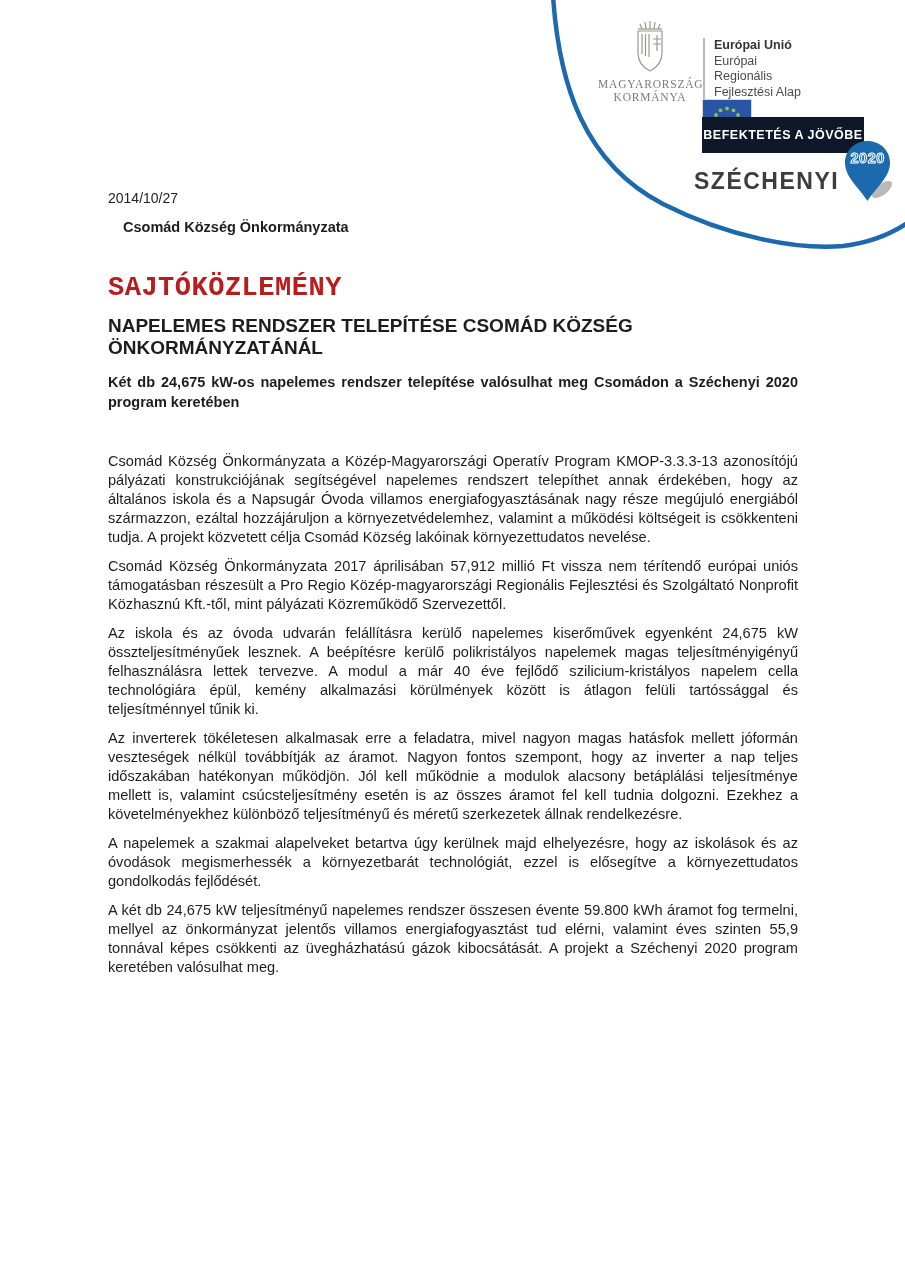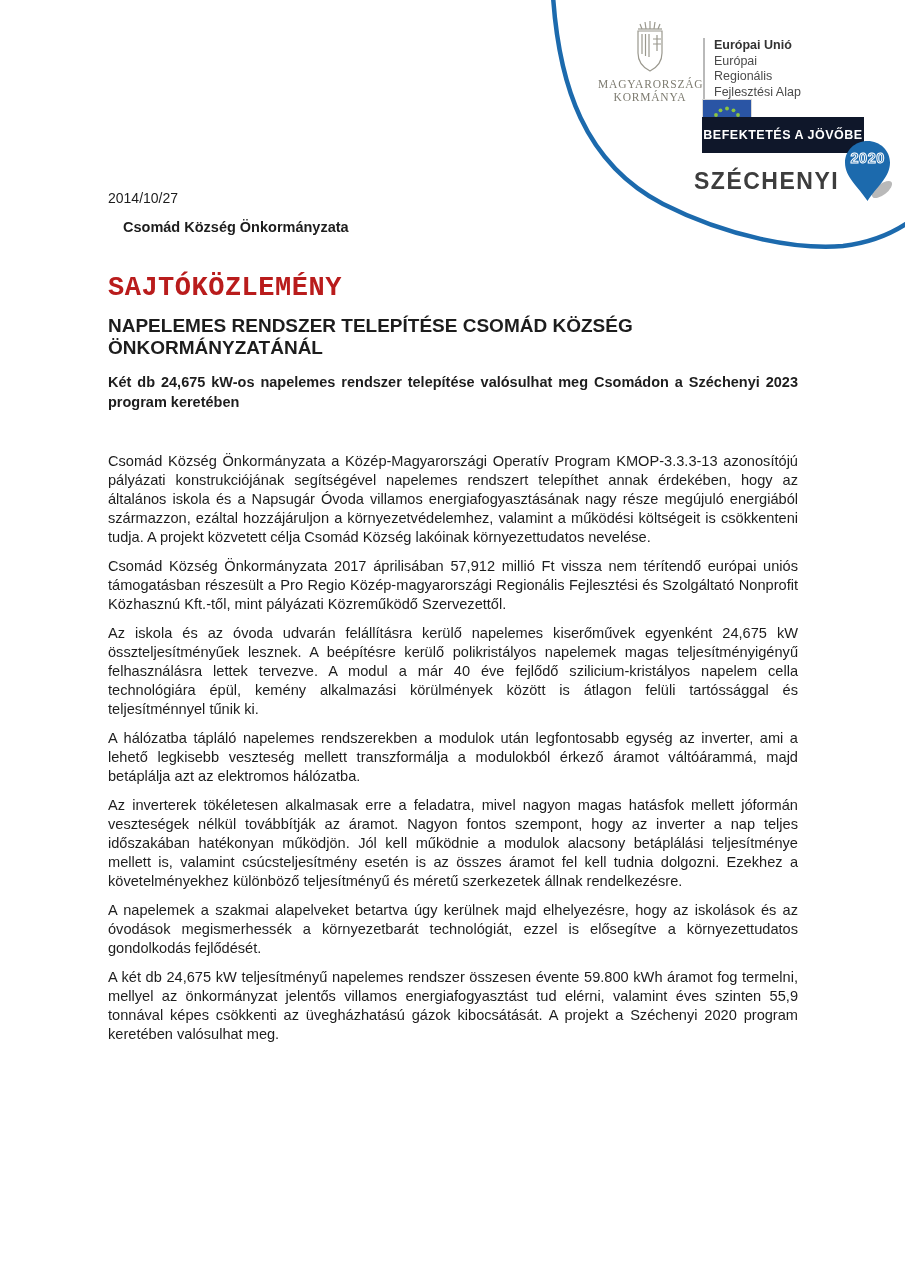--- a/index.html
+++ b/index.html
@@ -147,25 +147,24 @@
       </div>
     </div>
 
   </div>
 
   <div class="doc">
     <div class="date">2014/10/27</div>
     <div class="org">Csomád Község Önkormányzata</div>
     <h1 class="headline">SAJTÓKÖZLEMÉNY</h1>
     <h2 class="subheadline">NAPELEMES RENDSZER TELEPÍTÉSE CSOMÁD KÖZSÉG ÖNKORMÁNYZATÁNÁL</h2>
-    <p class="lead">Két db 24,675 kW-os napelemes rendszer telepítése valósulhat meg Csomádon a Széchenyi 2023 program keretében</p>
+    <p class="lead">Két db 24,675 kW-os napelemes rendszer telepítése valósulhat meg Csomádon a Széchenyi 2020 program keretében</p>
     <div id="paragraphs">
         <p class="body-par">Csomád Község Önkormányzata a Közép-Magyarországi Operatív Program KMOP-3.3.3-13 azonosítójú pályázati konstrukciójának segítségével napelemes rendszert telepíthet annak érdekében, hogy az általános iskola és a Napsugár Óvoda villamos energiafogyasztásának nagy része megújuló energiából származzon, ezáltal hozzájáruljon a környezetvédelemhez, valamint a működési költségeit is csökkenteni tudja. A projekt közvetett célja Csomád Község lakóinak környezettudatos nevelése.</p>
         <p class="body-par">Csomád Község Önkormányzata 2017 áprilisában 57,912 millió Ft vissza nem térítendő európai uniós támogatásban részesült a Pro Regio Közép-magyarországi Regionális Fejlesztési és Szolgáltató Nonprofit Közhasznú Kft.-től, mint pályázati Közreműködő Szervezettől.</p>
         <p class="body-par">Az iskola és az óvoda udvarán felállításra kerülő napelemes kiserőművek egyenként 24,675 kW összteljesítményűek lesznek. A beépítésre kerülő polikristályos napelemek magas teljesítményigényű felhasználásra lettek tervezve. A modul a már 40 éve fejlődő szilicium-kristályos napelem cella technológiára épül, kemény alkalmazási körülmények között is átlagon felüli tartóssággal és teljesítménnyel tűnik ki.</p>
-        <p class="body-par">A hálózatba tápláló napelemes rendszerekben a modulok után legfontosabb egység az inverter, ami a lehető legkisebb veszteség mellett transzformálja a modulokból érkező áramot váltóárammá, majd betáplálja azt az elektromos hálózatba.</p>
         <p class="body-par">Az inverterek tökéletesen alkalmasak erre a feladatra, mivel nagyon magas hatásfok mellett jóformán veszteségek nélkül továbbítják az áramot. Nagyon fontos szempont, hogy az inverter a nap teljes időszakában hatékonyan működjön. Jól kell működnie a modulok alacsony betáplálási teljesítménye mellett is, valamint csúcsteljesítmény esetén is az összes áramot fel kell tudnia dolgozni. Ezekhez a követelményekhez különböző teljesítményű és méretű szerkezetek állnak rendelkezésre.</p>
         <p class="body-par">A napelemek a szakmai alapelveket betartva úgy kerülnek majd elhelyezésre, hogy az iskolások és az óvodások megismerhessék a környezetbarát technológiát, ezzel is elősegítve a környezettudatos gondolkodás fejlődését.</p>
         <p class="body-par">A két db 24,675 kW teljesítményű napelemes rendszer összesen évente 59.800 kWh áramot fog termelni, mellyel az önkormányzat jelentős villamos energiafogyasztást tud elérni, valamint éves szinten 55,9 tonnával képes csökkenti az üvegházhatású gázok kibocsátását. A projekt a Széchenyi 2020 program keretében valósulhat meg.</p>
       </div>
   </div>
 
 </div>
 
 </body></html>

